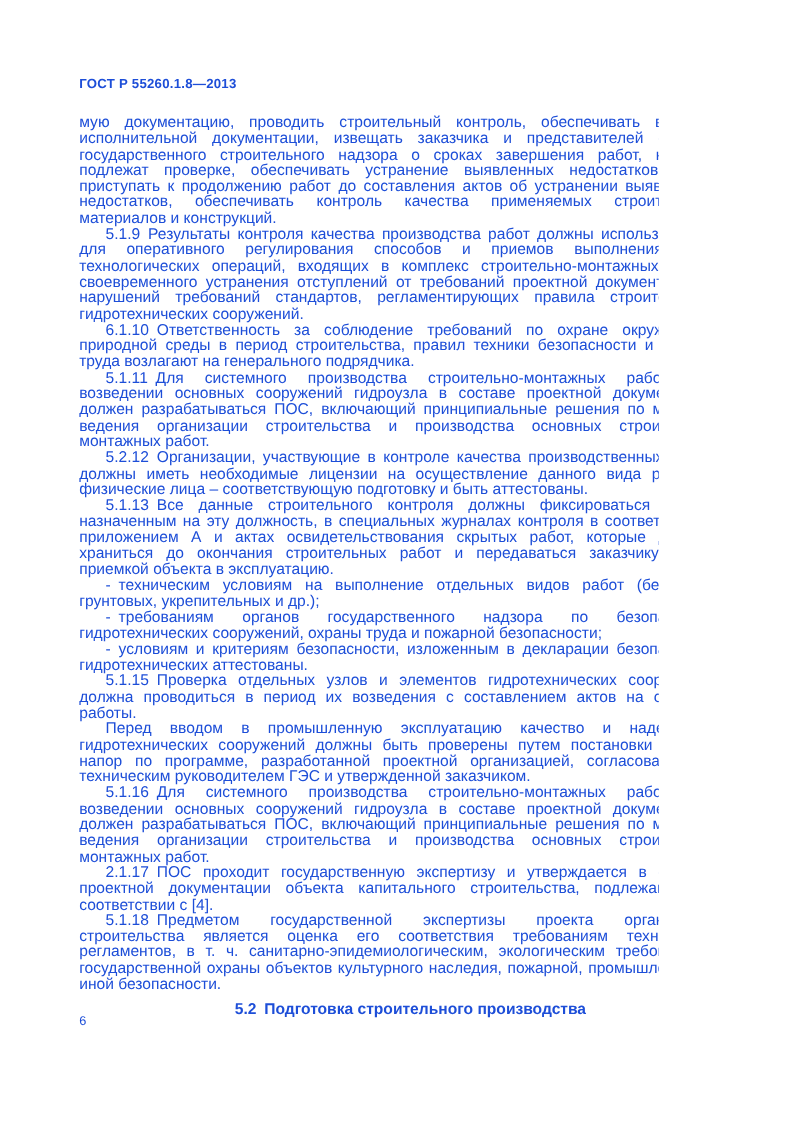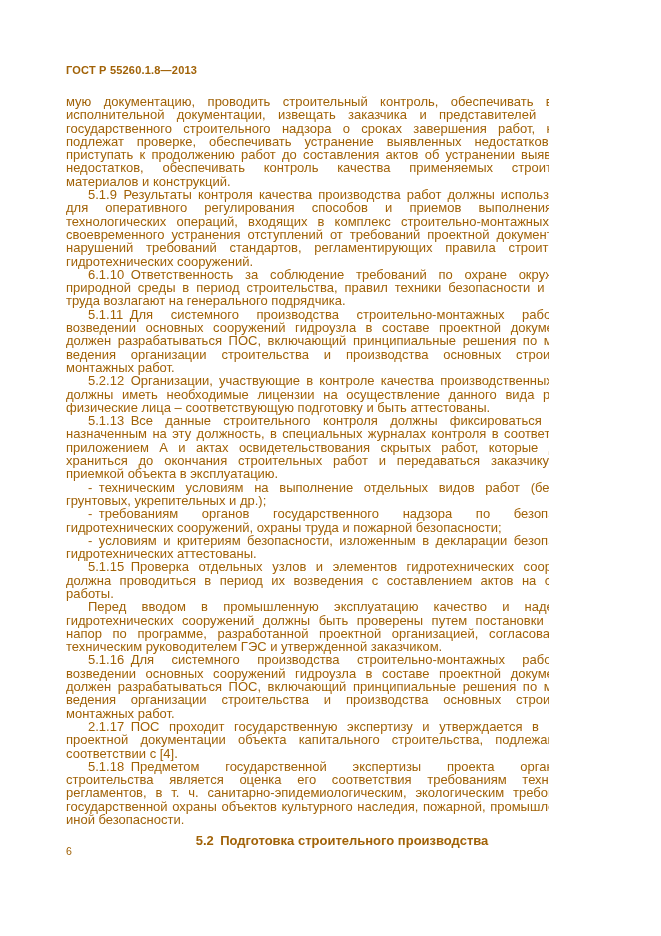--- a/index.html
+++ b/index.html
@@ -6,21 +6,21 @@
     margin: 0;
     padding: 0;
     background: #ffffff;
   }
   .page {
     position: relative;
     width: 549px;
     height: 936px;
     background: #ffffff;
     font-family: "Liberation Sans", sans-serif;
-    color: #a16207;
+    color: #1d4ed8;
     overflow: hidden;
   }
   .doc-header {
     position: absolute;
     left: 66px;
     top: 64px;
     font-size: 11px;
     font-weight: bold;
     letter-spacing: 0.2px;
     white-space: nowrap;

